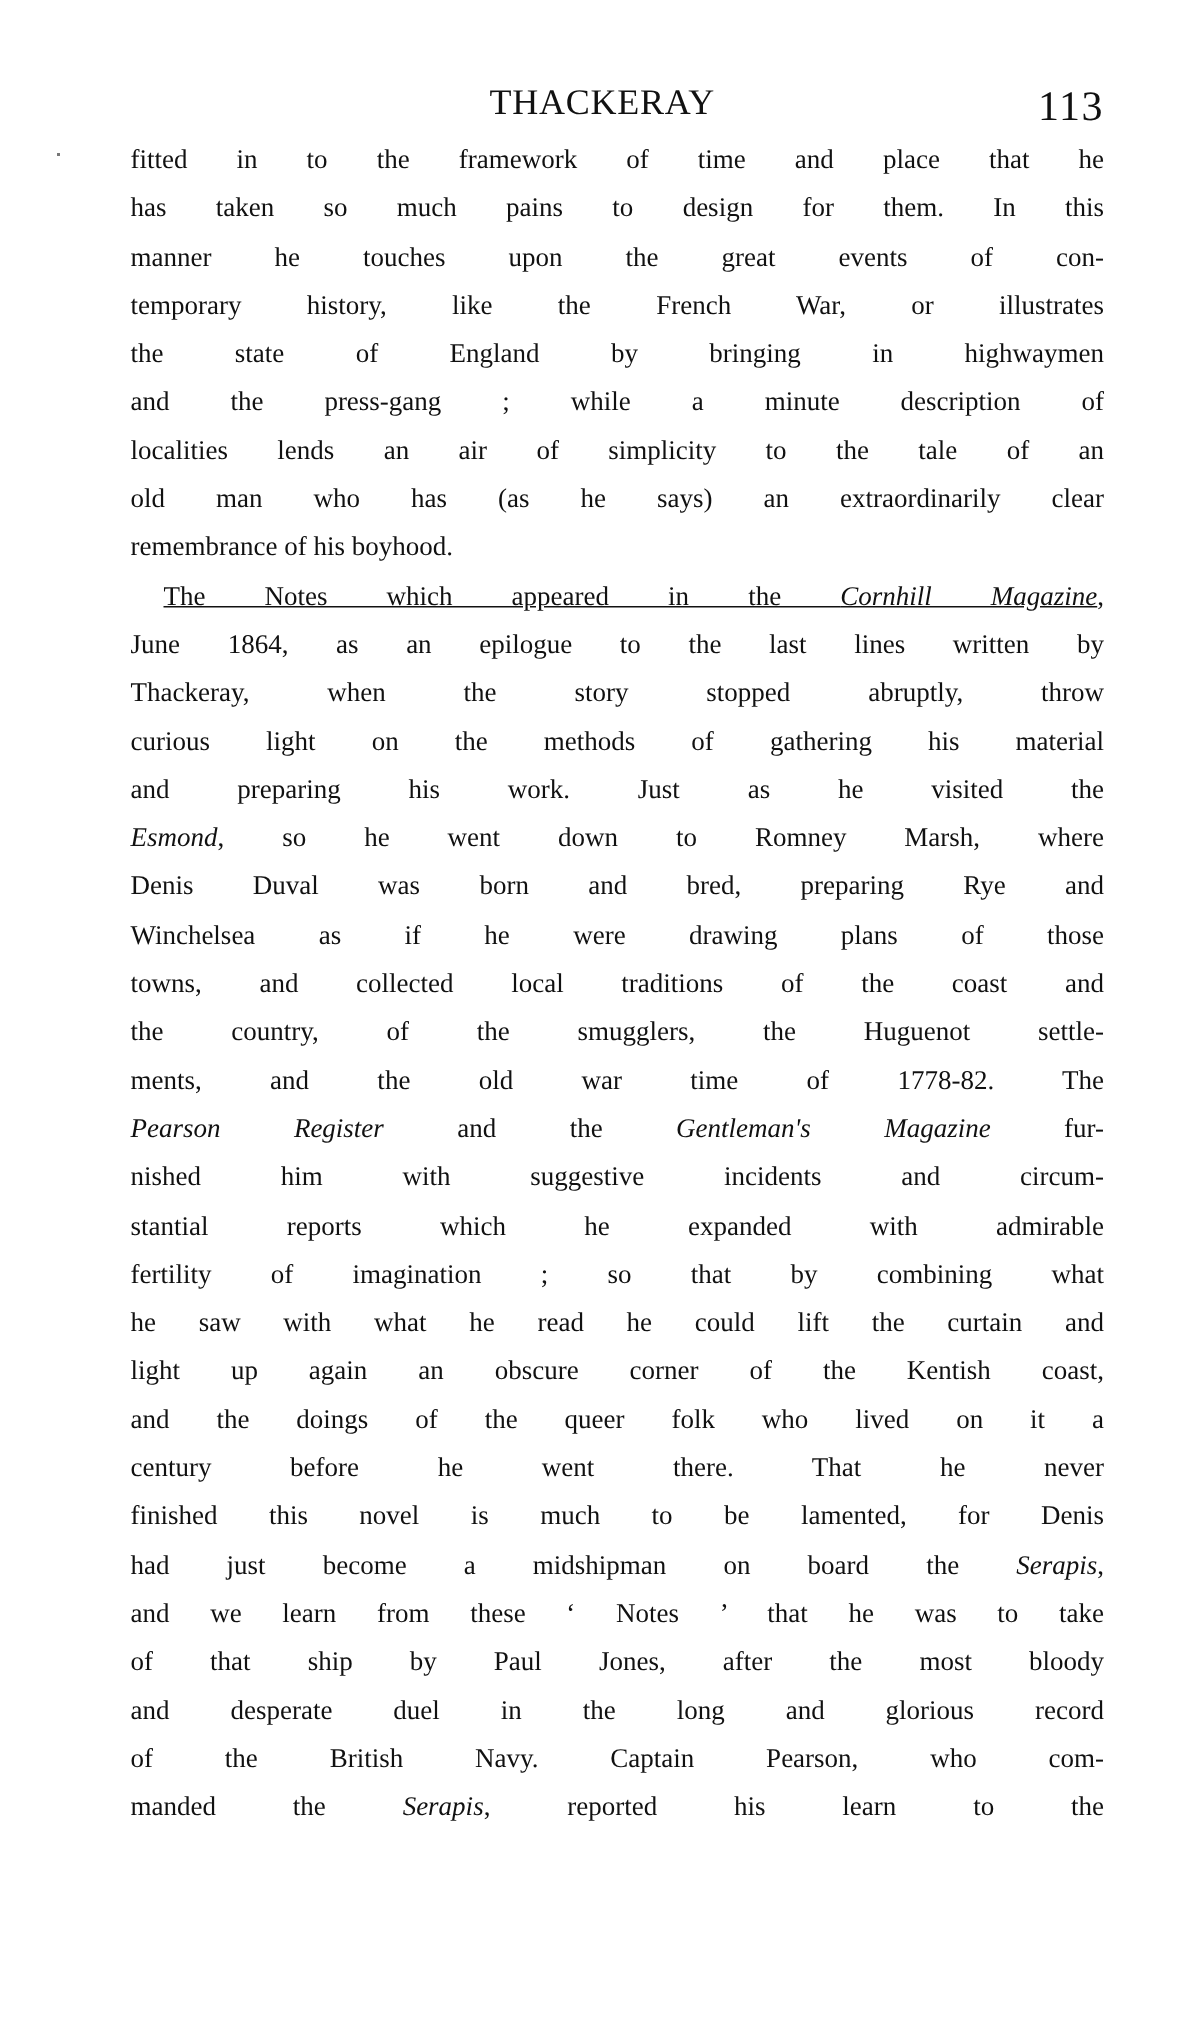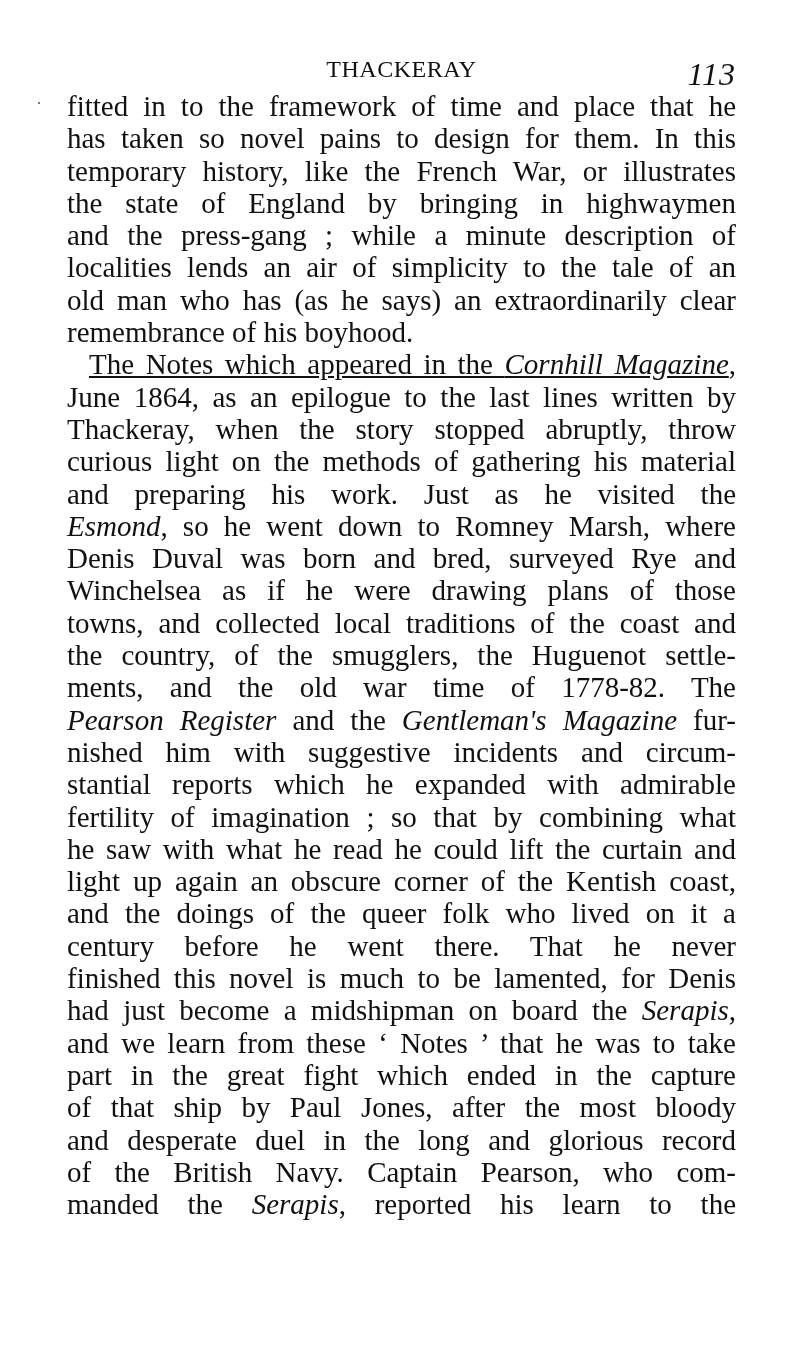--- a/index.html
+++ b/index.html
@@ -2,68 +2,68 @@
 <html><head>
   <meta charset="utf-8">
   <style>
     html, body { margin: 0; padding: 0; background: #ffffff; }
     body { width: 800px; height: 1359px; position: relative; overflow: hidden;
            font-family: "Liberation Serif", "DejaVu Serif", serif; color: #111111; }
     .page { position: absolute; left: 0; top: 0; width: 800px; height: 1359px; background: #ffffff; }
     .running-head { position: absolute; top: 56px; left: 67px; width: 669px; height: 34px; }
     .running-title { position: absolute; left: 0; right: 0; text-align: center;
                      font-size: 24px; letter-spacing: 0.5px; top: 0; }
-    .folio { position: absolute; right: 0; top: 0; font-size: 32px; letter-spacing: 1px; font-style: italic; }
+    .folio { position: absolute; right: 0; top: 0; font-size: 28px; letter-spacing: 1px; }
     .margin-dot { position: absolute; left: 38px; top: 102px; width: 2px; height: 2px; background: #777; }
     .body-text { position: absolute; top: 90px; left: 67px; width: 669px; }
-    .line { display: block; height: 32.3px; line-height: 32.3px; font-size: 29px;
-            white-space: nowrap; text-align: justify; text-align-last: justify; }
+    .line { display: block; height: 32.3px; line-height: 32.3px; font-size: 18px;
+            white-space: nowrap; text-align: justify; text-align-last: justify; margin-left: 20px; }
     .line.last { text-align-last: left; }
     .line.indent { padding-left: 22px; text-decoration: underline; }
     .it { font-style: italic; }
   </style>
 </head>
 <body>
 
 <div class="page">
   <div class="running-head">
     <span class="running-title">THACKERAY</span>
     <span class="folio">113</span>
   </div>
   <div class="margin-dot"></div>
   <div class="body-text" id="body-text">
       <span class="line"><span>fitted in to the framework of time and place that he</span></span>
-      <span class="line"><span>has taken so novel pains to design for them.  In this</span></span>
+      <span class="line"><span>has taken so much pains to design for them.  In this</span></span>
+      <span class="line"><span>manner he touches upon the great events of con-</span></span>
       <span class="line"><span>temporary history, like the French War, or illustrates</span></span>
       <span class="line"><span>the state of England  by bringing in  highwaymen</span></span>
       <span class="line"><span>and the press-gang ;  while a minute description of</span></span>
       <span class="line"><span>localities lends an air of simplicity to the tale of an</span></span>
       <span class="line"><span>old man who has (as he says) an extraordinarily clear</span></span>
       <span class="line last"><span>remembrance of his boyhood.</span></span>
       <span class="line indent"><span>The Notes which appeared in the </span><span class="it">Cornhill Magazine</span><span>,</span></span>
       <span class="line"><span>June 1864, as an epilogue  to  the last lines written by</span></span>
       <span class="line"><span>Thackeray, when the story stopped abruptly, throw</span></span>
       <span class="line"><span>curious light on the methods of gathering his material</span></span>
       <span class="line"><span>and preparing his work.  Just as he visited the</span></span>
       <span class="line"><span class="it">Esmond</span><span>, so he went down to Romney Marsh, where</span></span>
-      <span class="line"><span>Denis Duval was born and bred, surveyed Rye and</span></span>
+      <span class="line"><span>Denis Duval was born and bred, preparing Rye and</span></span>
       <span class="line"><span>Winchelsea as if he were drawing plans of those</span></span>
       <span class="line"><span>towns, and collected local traditions of the coast and</span></span>
       <span class="line"><span>the country, of the smugglers, the Huguenot settle-</span></span>
       <span class="line"><span>ments, and the old war time of 1778-82.  The</span></span>
       <span class="line"><span class="it">Pearson Register</span><span> and the </span><span class="it">Gentleman's Magazine</span><span> fur-</span></span>
       <span class="line"><span>nished him with suggestive incidents and circum-</span></span>
       <span class="line"><span>stantial reports which he expanded with admirable</span></span>
       <span class="line"><span>fertility of imagination ;  so that by combining what</span></span>
       <span class="line"><span>he saw with what he read he could lift the curtain and</span></span>
       <span class="line"><span>light up again an obscure corner of the Kentish coast,</span></span>
       <span class="line"><span>and the doings of the queer folk who lived on it a</span></span>
       <span class="line"><span>century before he went there.  That he never</span></span>
       <span class="line"><span>finished this novel is much to be lamented, for Denis</span></span>
       <span class="line"><span>had just become a midshipman on board the </span><span class="it">Serapis</span><span>,</span></span>
       <span class="line"><span>and we learn from these ‘ Notes ’ that he was to take</span></span>
-      <span class="line"><span>part in the great fight which ended in the capture</span></span>
       <span class="line"><span>of that ship by Paul Jones, after the most bloody</span></span>
       <span class="line"><span>and desperate duel in the long and glorious record</span></span>
       <span class="line"><span>of the British Navy.  Captain Pearson, who com-</span></span>
       <span class="line"><span>manded the </span><span class="it">Serapis</span><span>, reported his learn to the</span></span>
     </div>
 </div>
 
 </body></html>

